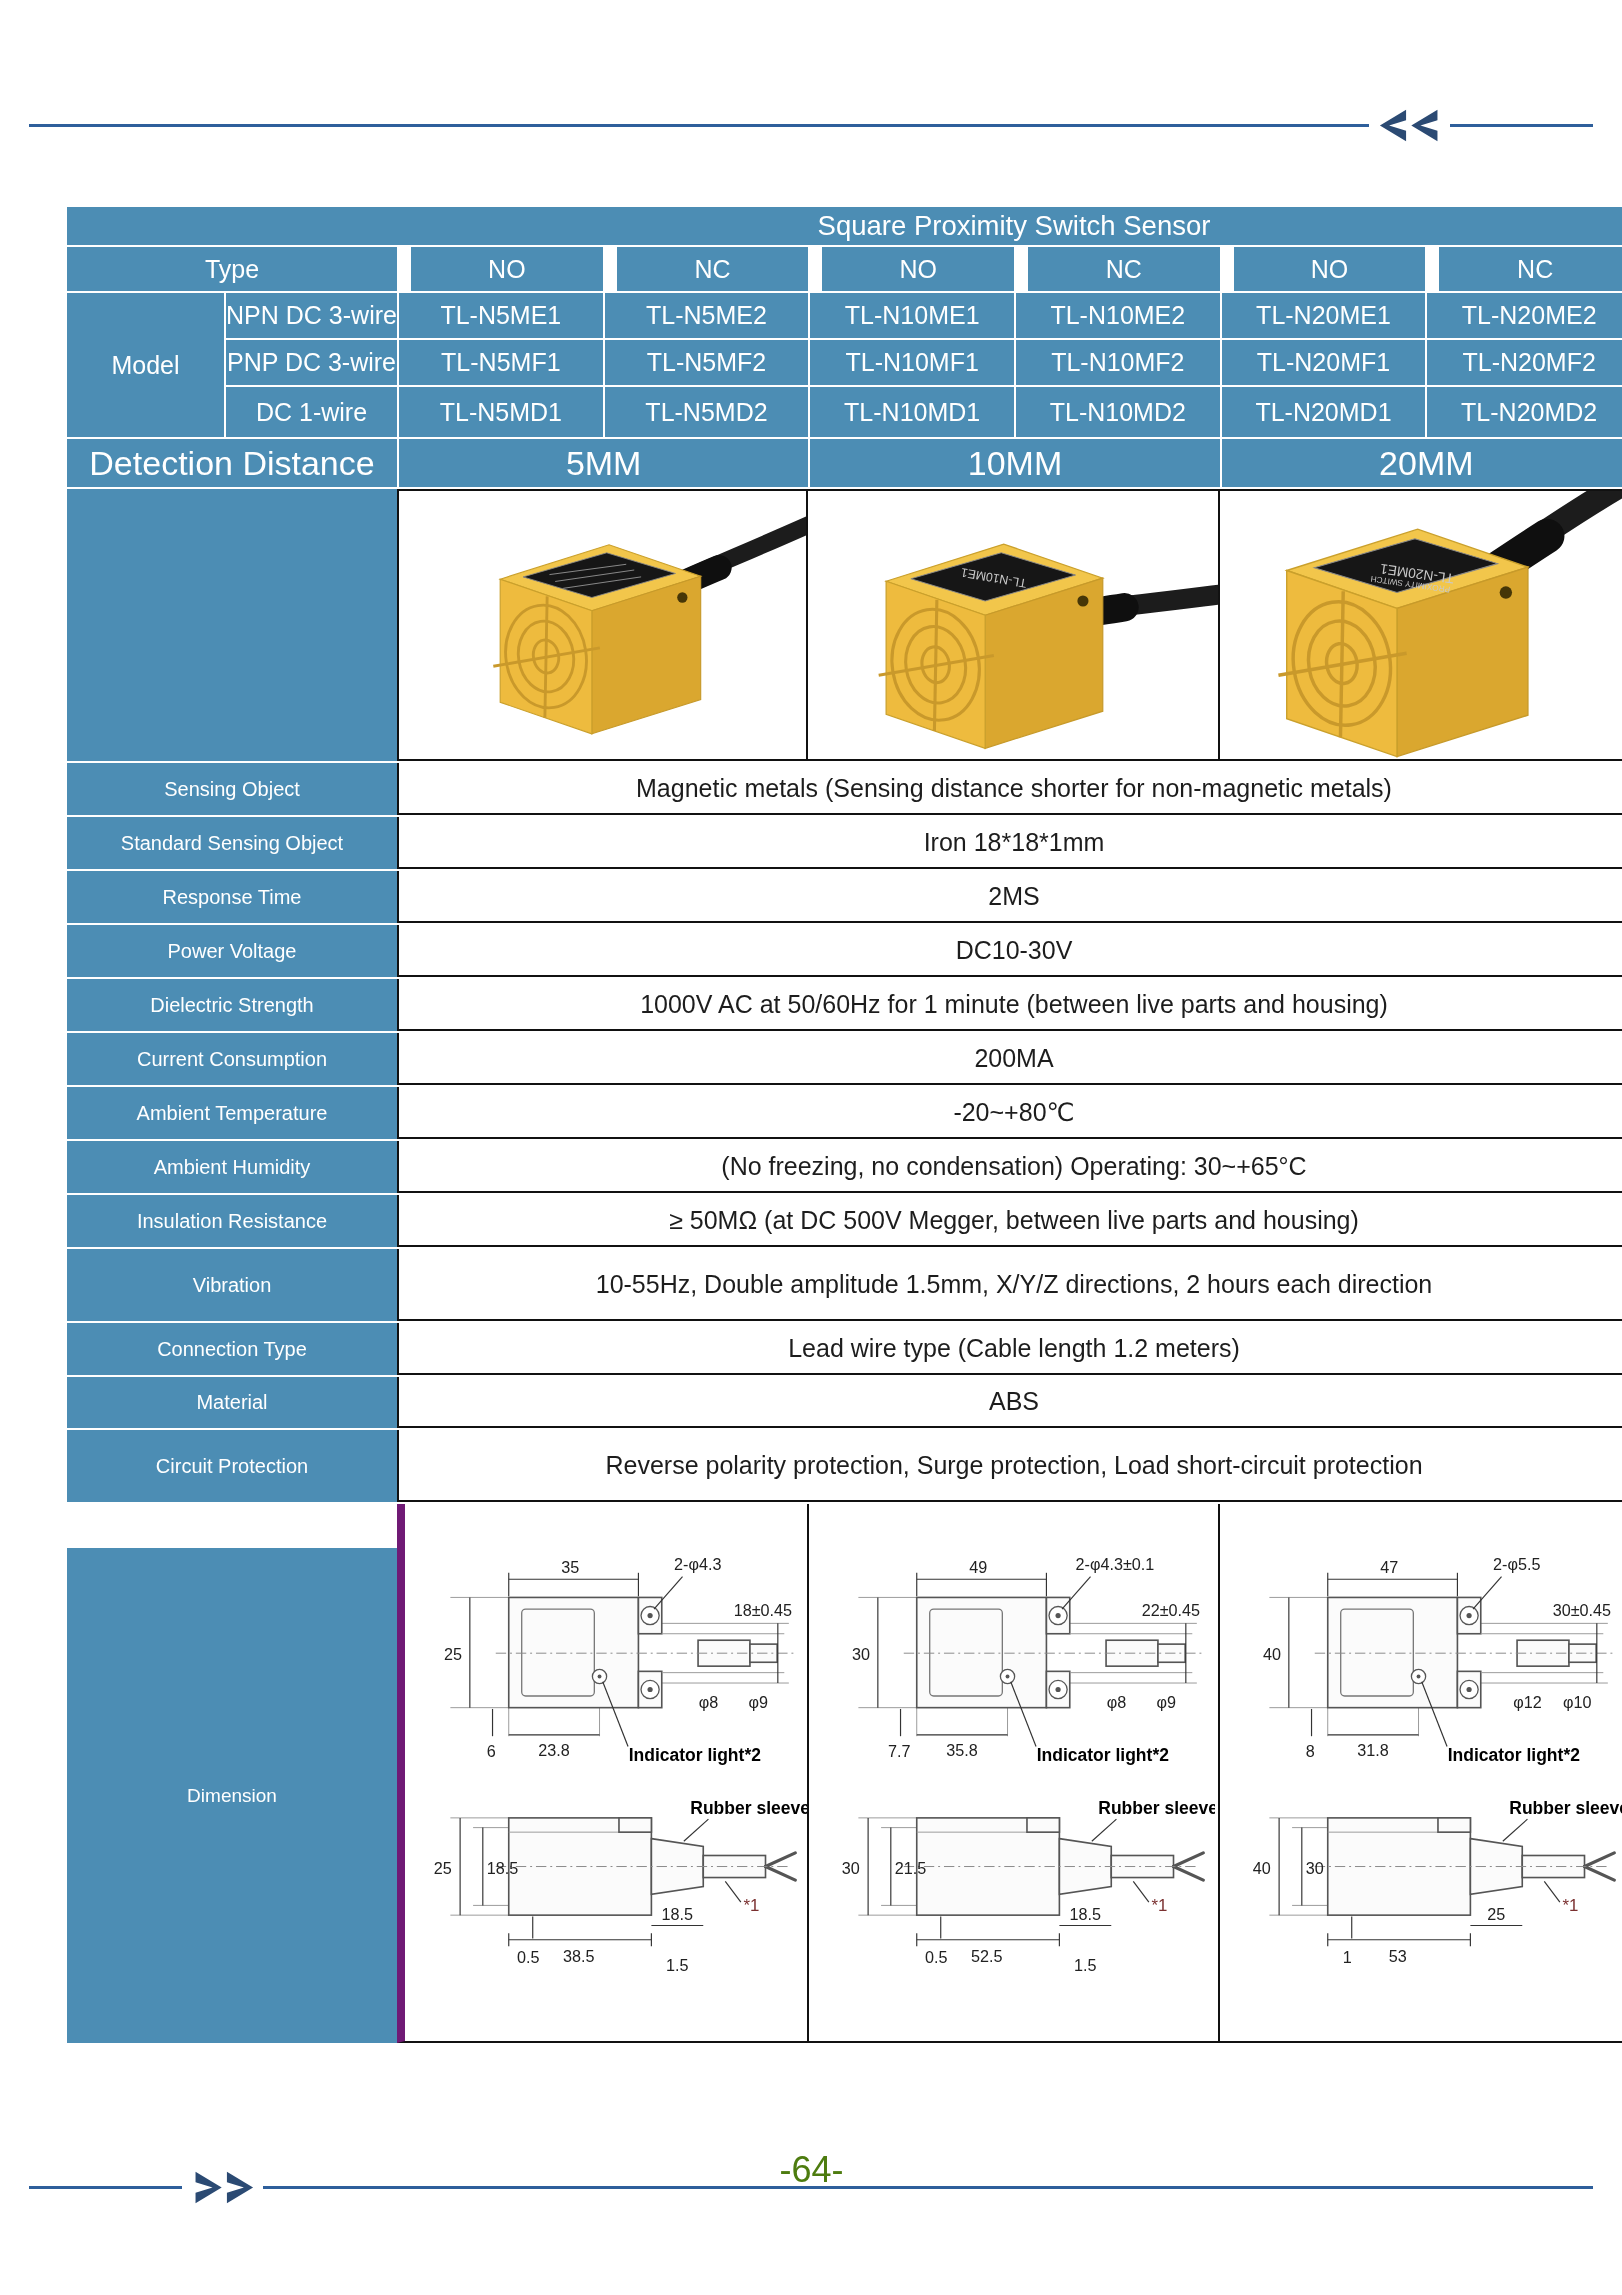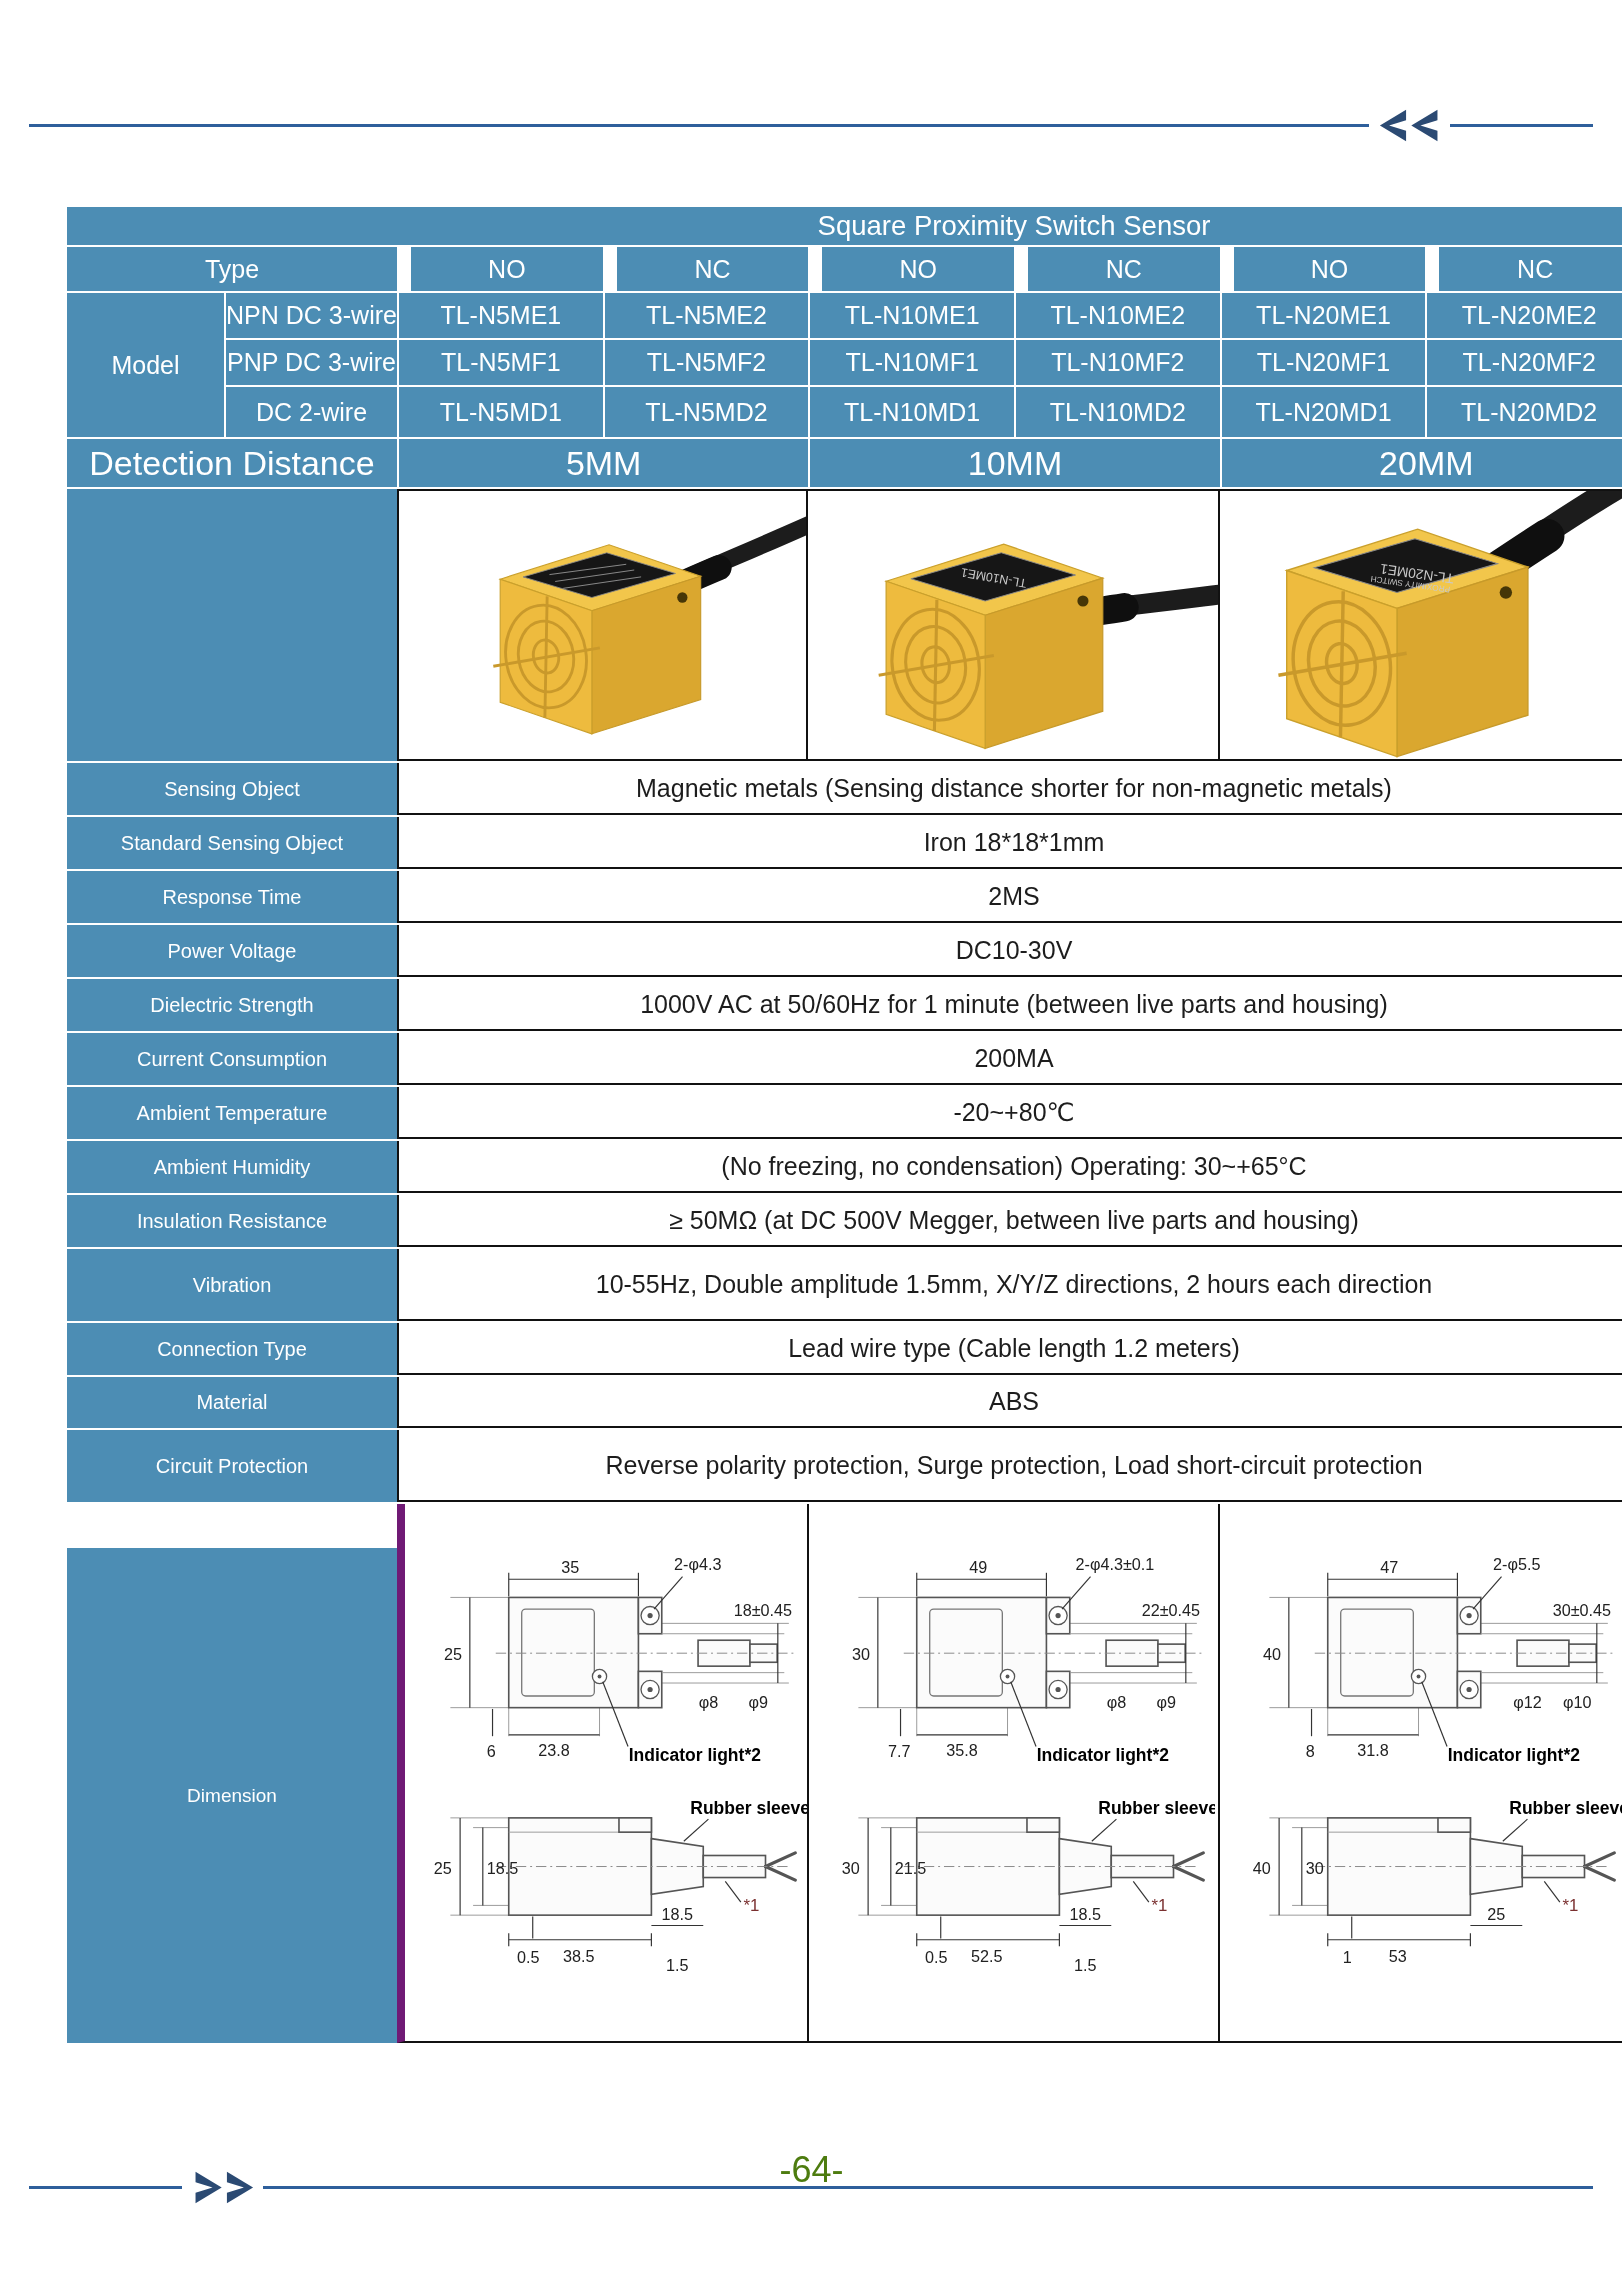--- a/index.html
+++ b/index.html
@@ -118,21 +118,21 @@
       <div class="cell b">TL-N10ME2</div>
       <div class="cell b">TL-N20ME1</div>
       <div class="cell b">TL-N20ME2</div>
       <div class="cell b">PNP DC 3-wire</div>
       <div class="cell b">TL-N5MF1</div>
       <div class="cell b">TL-N5MF2</div>
       <div class="cell b">TL-N10MF1</div>
       <div class="cell b">TL-N10MF2</div>
       <div class="cell b">TL-N20MF1</div>
       <div class="cell b">TL-N20MF2</div>
-      <div class="cell b">DC 2-wire</div>
+      <div class="cell b">DC 1-wire</div>
       <div class="cell b">TL-N5MD1</div>
       <div class="cell b">TL-N5MD2</div>
       <div class="cell b">TL-N10MD1</div>
       <div class="cell b">TL-N10MD2</div>
       <div class="cell b">TL-N20MD1</div>
       <div class="cell b">TL-N20MD2</div>
     </div>
 
     <div class="detect-row">
       <div class="cell b">Detection Distance</div>

